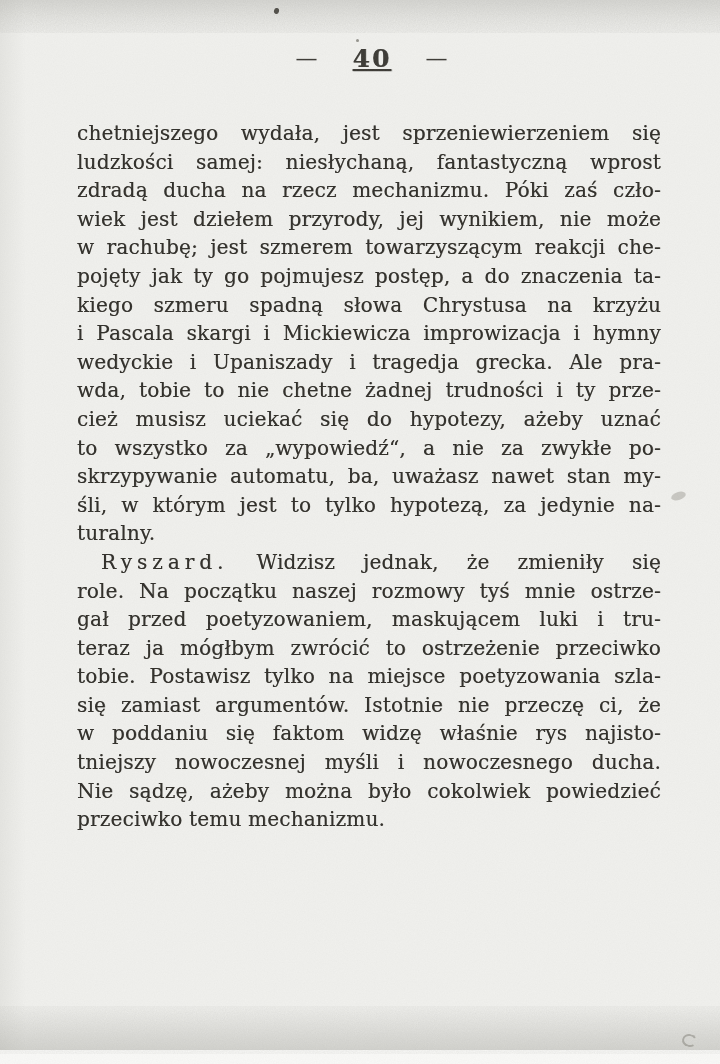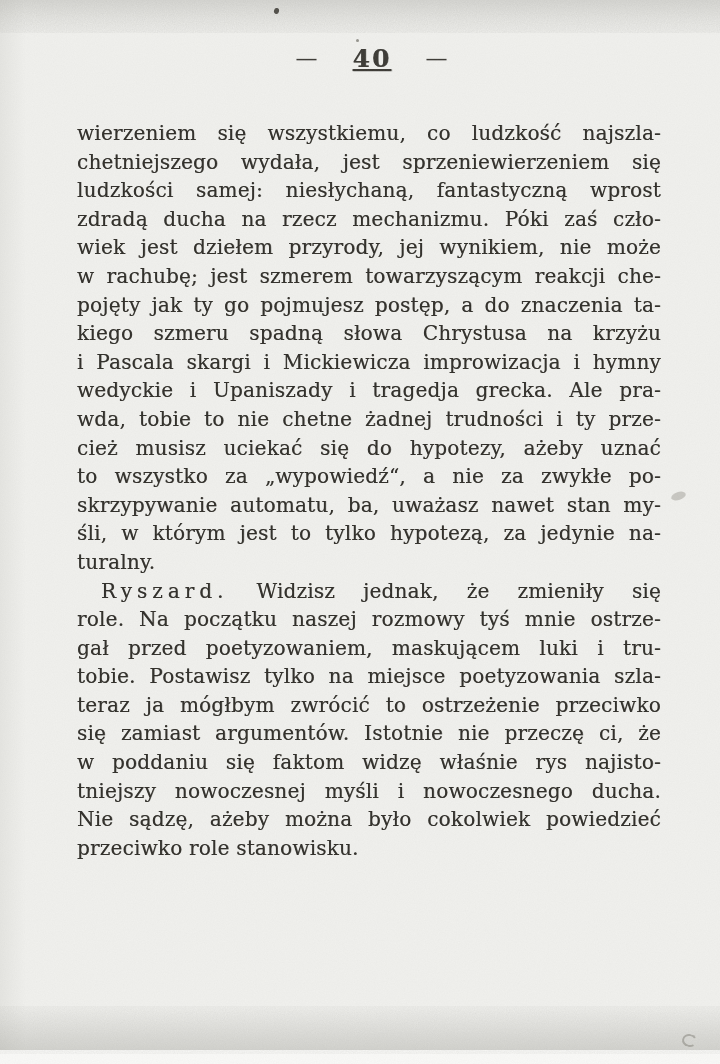--- a/index.html
+++ b/index.html
@@ -100,44 +100,43 @@
   <div class="squiggle"></div>
 
   <div class="header">
     <span class="dash">—</span>
     <span class="pagenum">40</span>
     <span class="dash">—</span>
   </div>
 
   <div class="textblock">
     <div>
-        <div class="line">wierzeniem się wszystkiemu, co ludzkość najszla-</div>
         <div class="line">chetniejszego wydała, jest sprzeniewierzeniem się</div>
         <div class="line">ludzkości samej: niesłychaną, fantastyczną wprost</div>
         <div class="line">zdradą ducha na rzecz mechanizmu. Póki zaś czło-</div>
         <div class="line">wiek jest dziełem przyrody, jej wynikiem, nie może</div>
         <div class="line">w rachubę; jest szmerem towarzyszącym reakcji che-</div>
         <div class="line">pojęty jak ty go pojmujesz postęp, a do znaczenia ta-</div>
         <div class="line">kiego szmeru spadną słowa Chrystusa na krzyżu</div>
         <div class="line">i Pascala skargi i Mickiewicza improwizacja i hymny</div>
         <div class="line">wedyckie i Upaniszady i tragedja grecka. Ale pra-</div>
         <div class="line">wda, tobie to nie chetne żadnej trudności i ty prze-</div>
         <div class="line">cież musisz uciekać się do hypotezy, ażeby uznać</div>
         <div class="line">to wszystko za „wypowiedź“, a nie za zwykłe po-</div>
         <div class="line">skrzypywanie automatu, ba, uważasz nawet stan my-</div>
         <div class="line">śli, w którym jest to tylko hypotezą, za jedynie na-</div>
         <div class="line short">turalny.</div>
       </div>
     <div>
         <div class="line indent"><span class="speaker">Ryszard.</span> Widzisz jednak, że zmieniły się</div>
         <div class="line">role. Na początku naszej rozmowy tyś mnie ostrze-</div>
         <div class="line">gał przed poetyzowaniem, maskującem luki i tru-</div>
+        <div class="line">teraz ja mógłbym zwrócić to ostrzeżenie przeciwko</div>
         <div class="line">tobie. Postawisz tylko na miejsce poetyzowania szla-</div>
-        <div class="line">teraz ja mógłbym zwrócić to ostrzeżenie przeciwko</div>
         <div class="line">się zamiast argumentów. Istotnie nie przeczę ci, że</div>
         <div class="line">w poddaniu się faktom widzę właśnie rys najisto-</div>
         <div class="line">tniejszy nowoczesnej myśli i nowoczesnego ducha.</div>
         <div class="line">Nie sądzę, ażeby można było cokolwiek powiedzieć</div>
-        <div class="line short">przeciwko role stanowisku.</div>
+        <div class="line short">przeciwko temu mechanizmu.</div>
       </div>
   </div>
 
 </div>
 
 </body></html>

